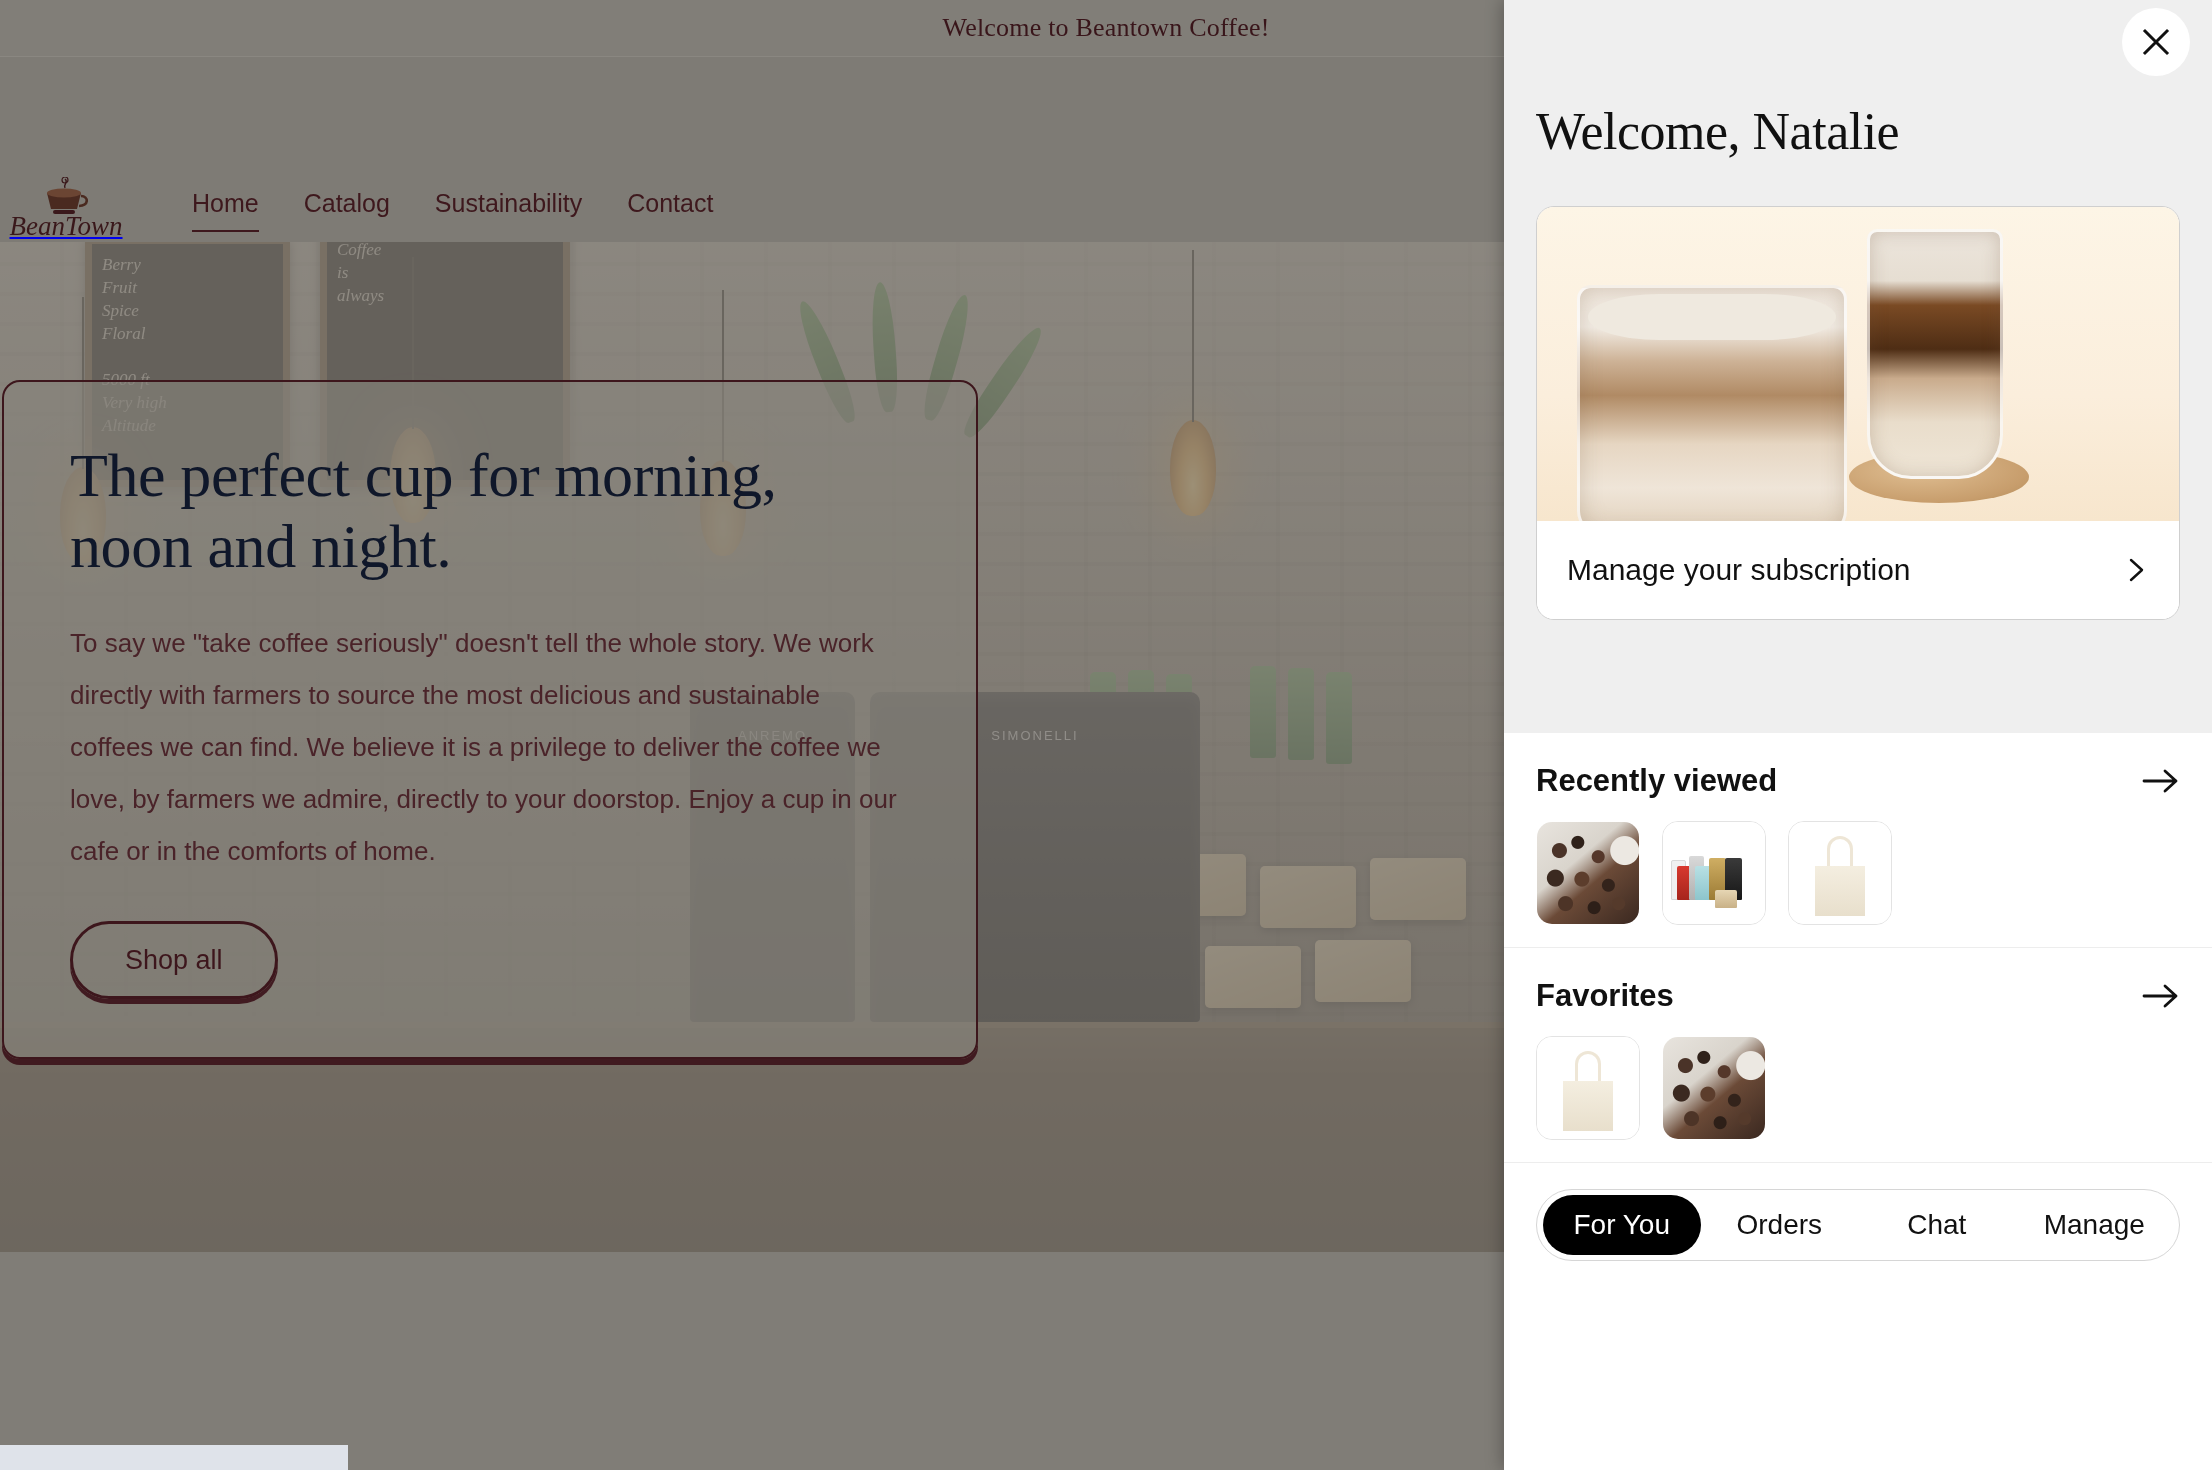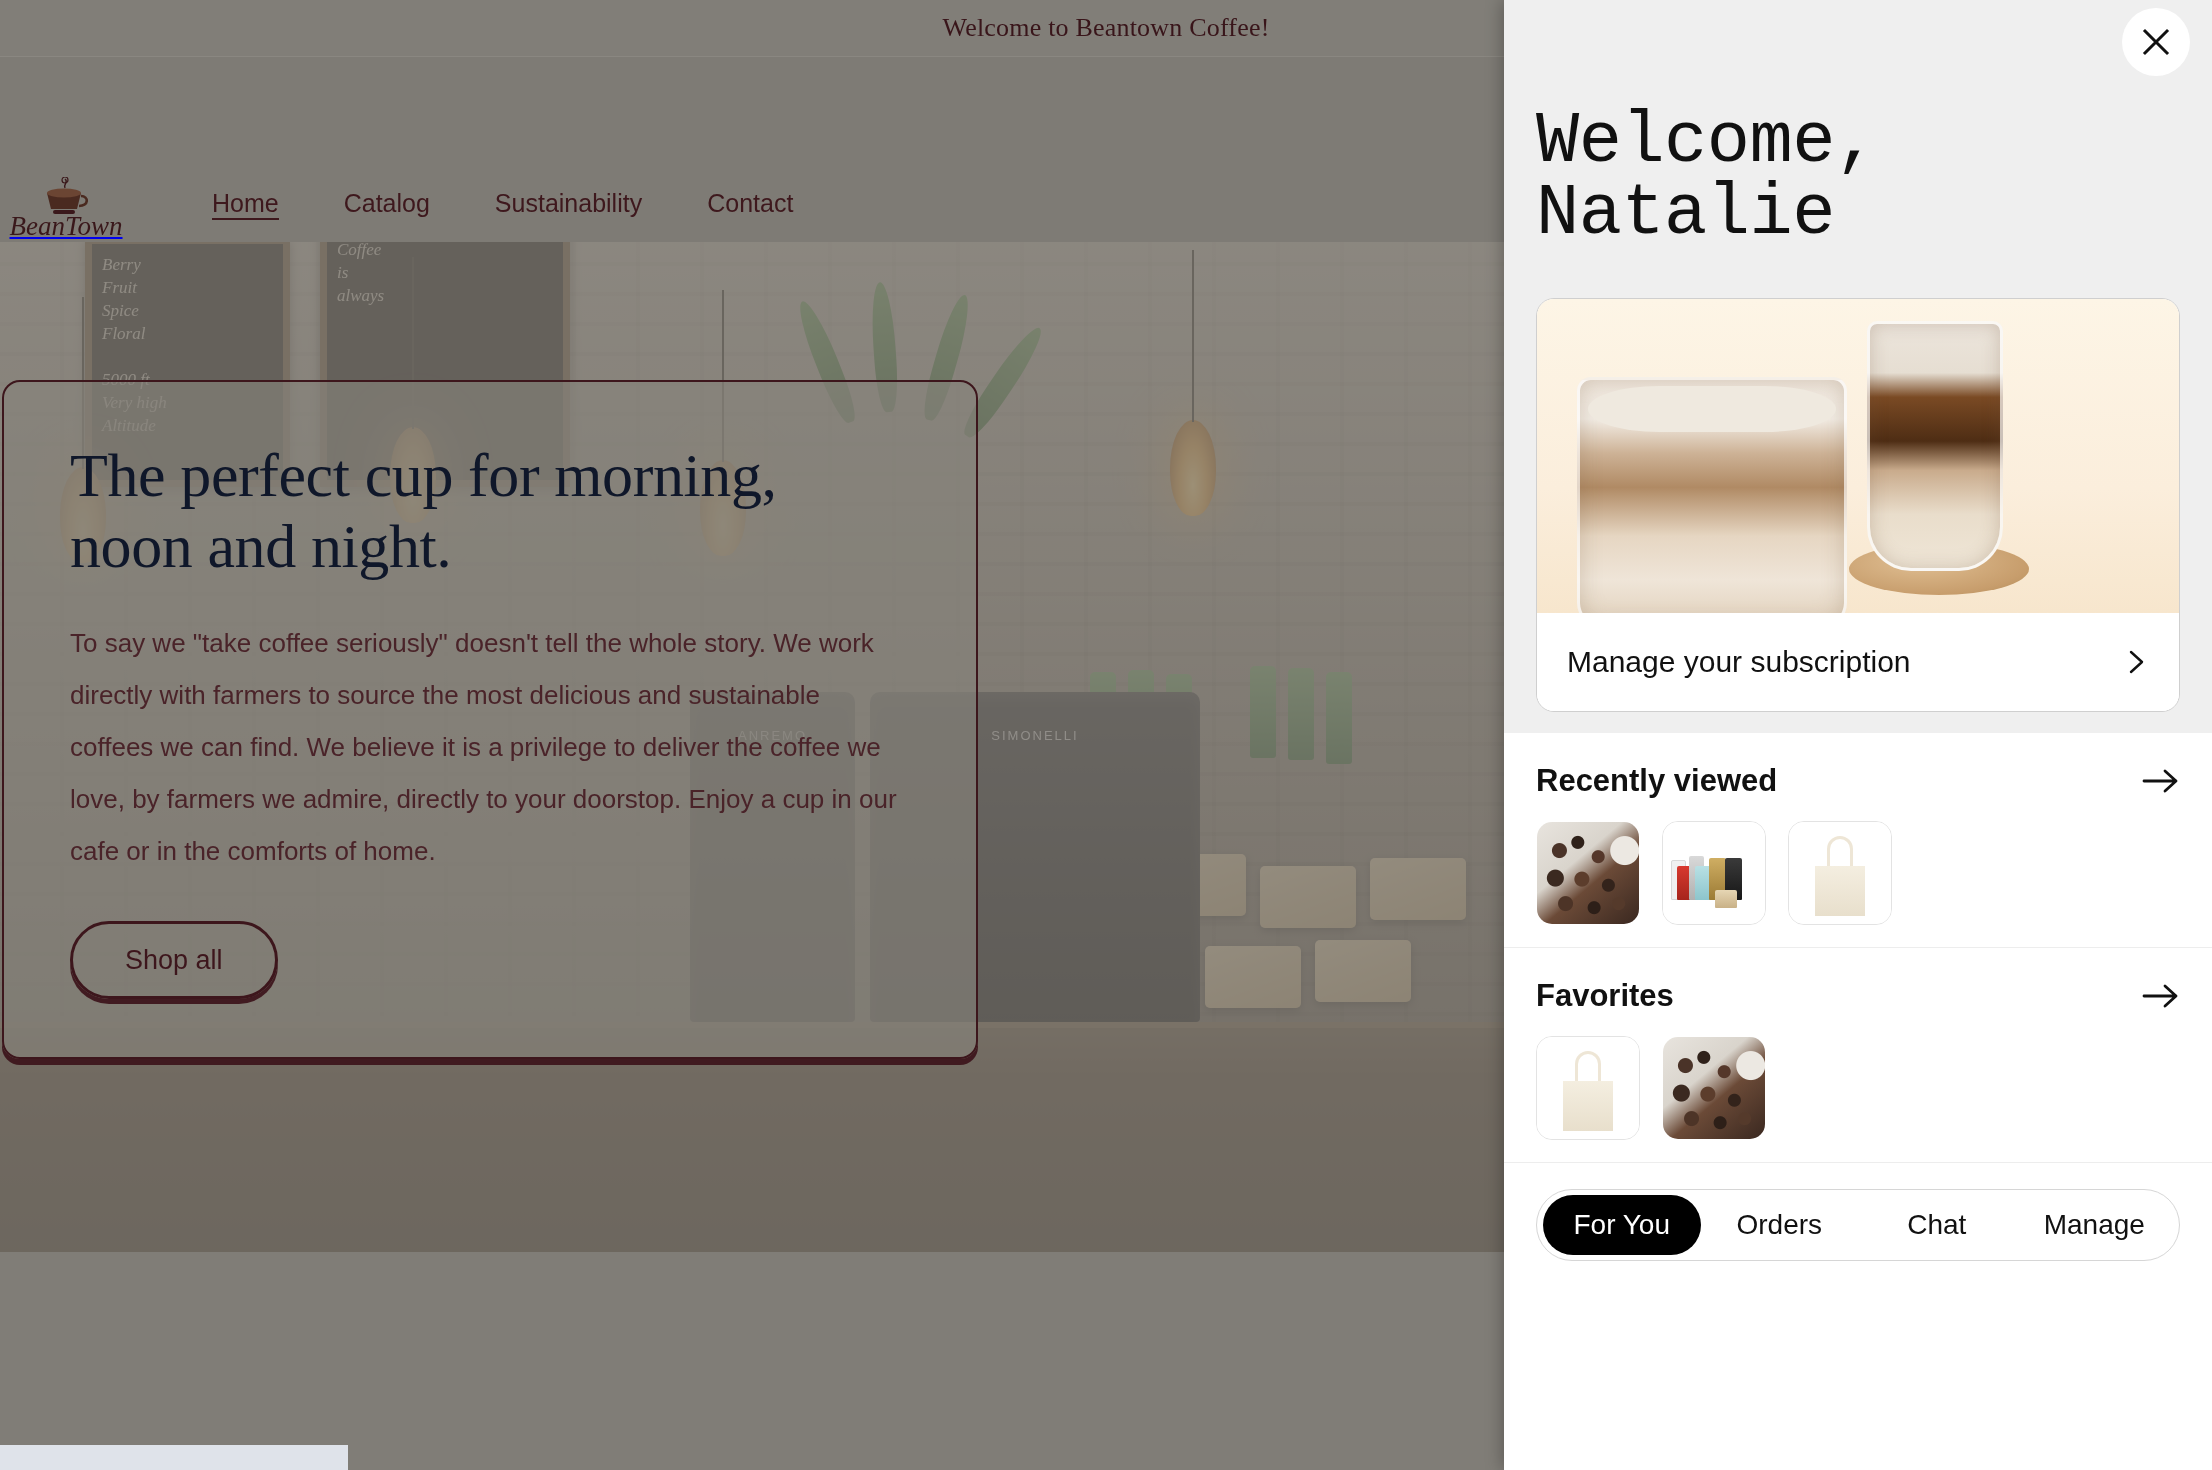--- a/index.html
+++ b/index.html
@@ -51,21 +51,21 @@
     font-family: "Liberation Serif", serif;
     font-size: 11px; letter-spacing: 2px; color: #3a181b; margin-top: 3px;
   }
 
   .main-nav {
     position: absolute; left: 192px; top: 132px;
     display: flex; align-items: baseline; gap: 45px;
   }
   .nav-link {
     font-size: 25px; color: #3e181d; text-decoration: none;
-    padding-bottom: 0; white-space: nowrap; margin-left: 20px;
+    padding-bottom: 12px; white-space: nowrap;
   }
   .nav-link.active { border-bottom: 2px solid #3e181d; }
 
   .header-right {
     position: absolute; right: 0; top: 136px;
     display: flex; align-items: center; gap: 34px;
     padding-right: 30px;
   }
   .locale { font-size: 25px; color: #3e181d; white-space: nowrap; }
 
@@ -192,23 +192,23 @@
     position: absolute; right: 22px; top: 8px;
     width: 68px; height: 68px; border-radius: 50%;
     background: #ffffff; border: none;
     display: flex; align-items: center; justify-content: center;
     cursor: pointer;
   }
   .close-btn svg { display:block; }
 
   .drawer-title {
     padding-top: 106px;
-    font-family: Liberation Mono, monospace;
+    font-family: Liberation Serif, serif;
     font-weight: 400;
-    font-size: 72px; line-height: 1; color: #111111;
+    font-size: 52px; line-height: 1; color: #111111;
     letter-spacing: -.5px;
   }
 
   .promo-card {
     margin-top: 48px;
     background: #ffffff;
     border: 1px solid #cfcfcf;
     border-radius: 18px;
     overflow: hidden;
   }

